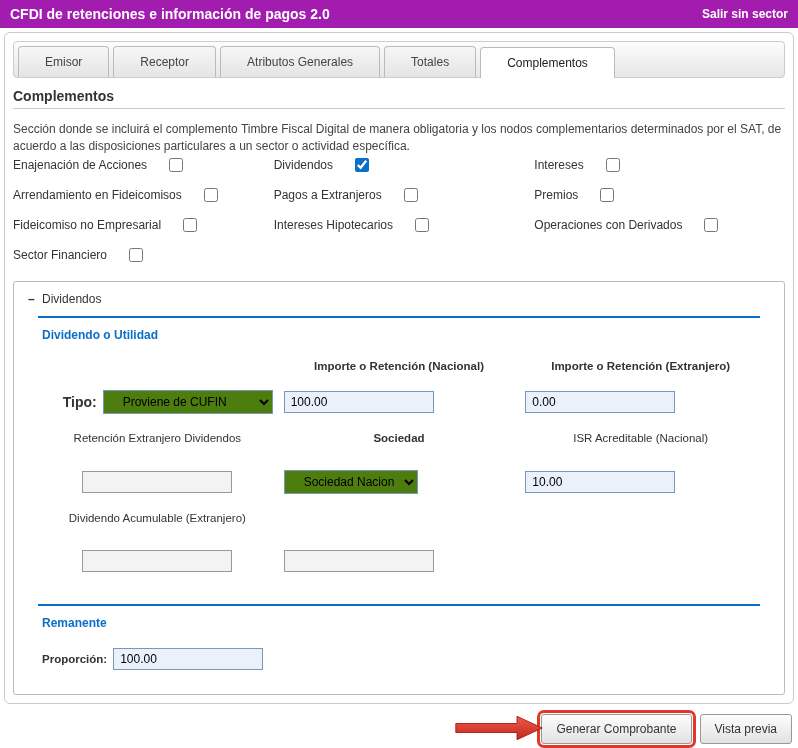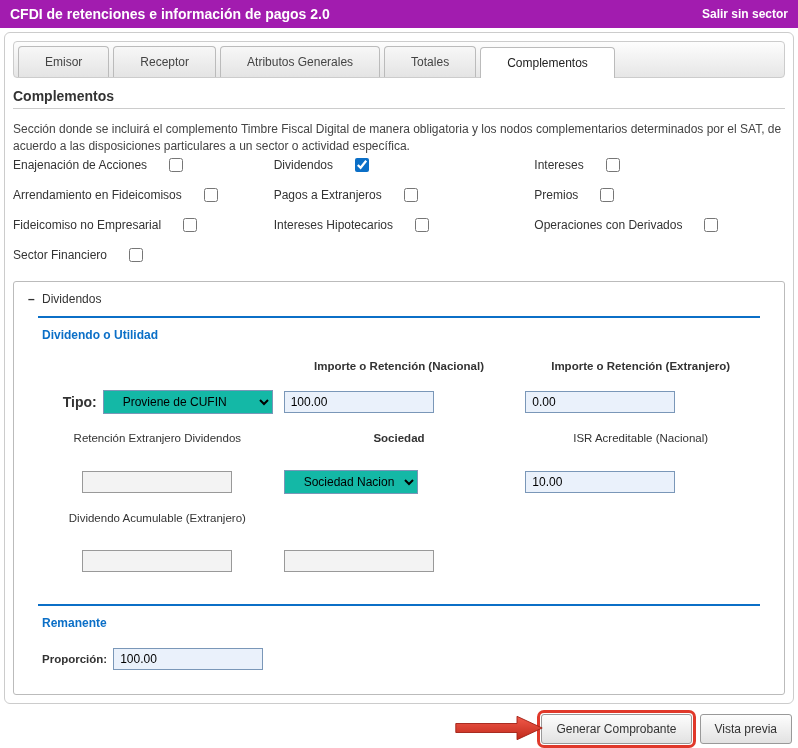--- a/index.html
+++ b/index.html
@@ -113,21 +113,21 @@
   }
   .field-pair label { color: #333; font-weight: bold; font-size: 14px; }
   input.txt, select.sel {
     border: 1px solid #7a97b8;
     background: #eaf1fb;
     padding: 3px 6px;
     font-size: 12px;
     width: 150px;
   }
   input.txt.plain { background: #f3f3f3; border: 1px solid #999; }
-  select.sel { width: 170px; background: #14b8a6; padding-left: 15px; }
+  select.sel { width: 170px; background: #4d7c0f; padding-left: 15px; }
   .center-col { display: flex; justify-content: flex-start; }
   .lbl-stack { text-align: left; }
   .lbl-stack .lbl { color: #333; font-size: 11.5px; margin-bottom: 22px; display: block; font-weight: normal; }
   .footer-bar {
     display: flex;
     justify-content: flex-end;
     gap: 8px;
     margin-top: 10px;
     padding-right: 2px;
     position: relative;

